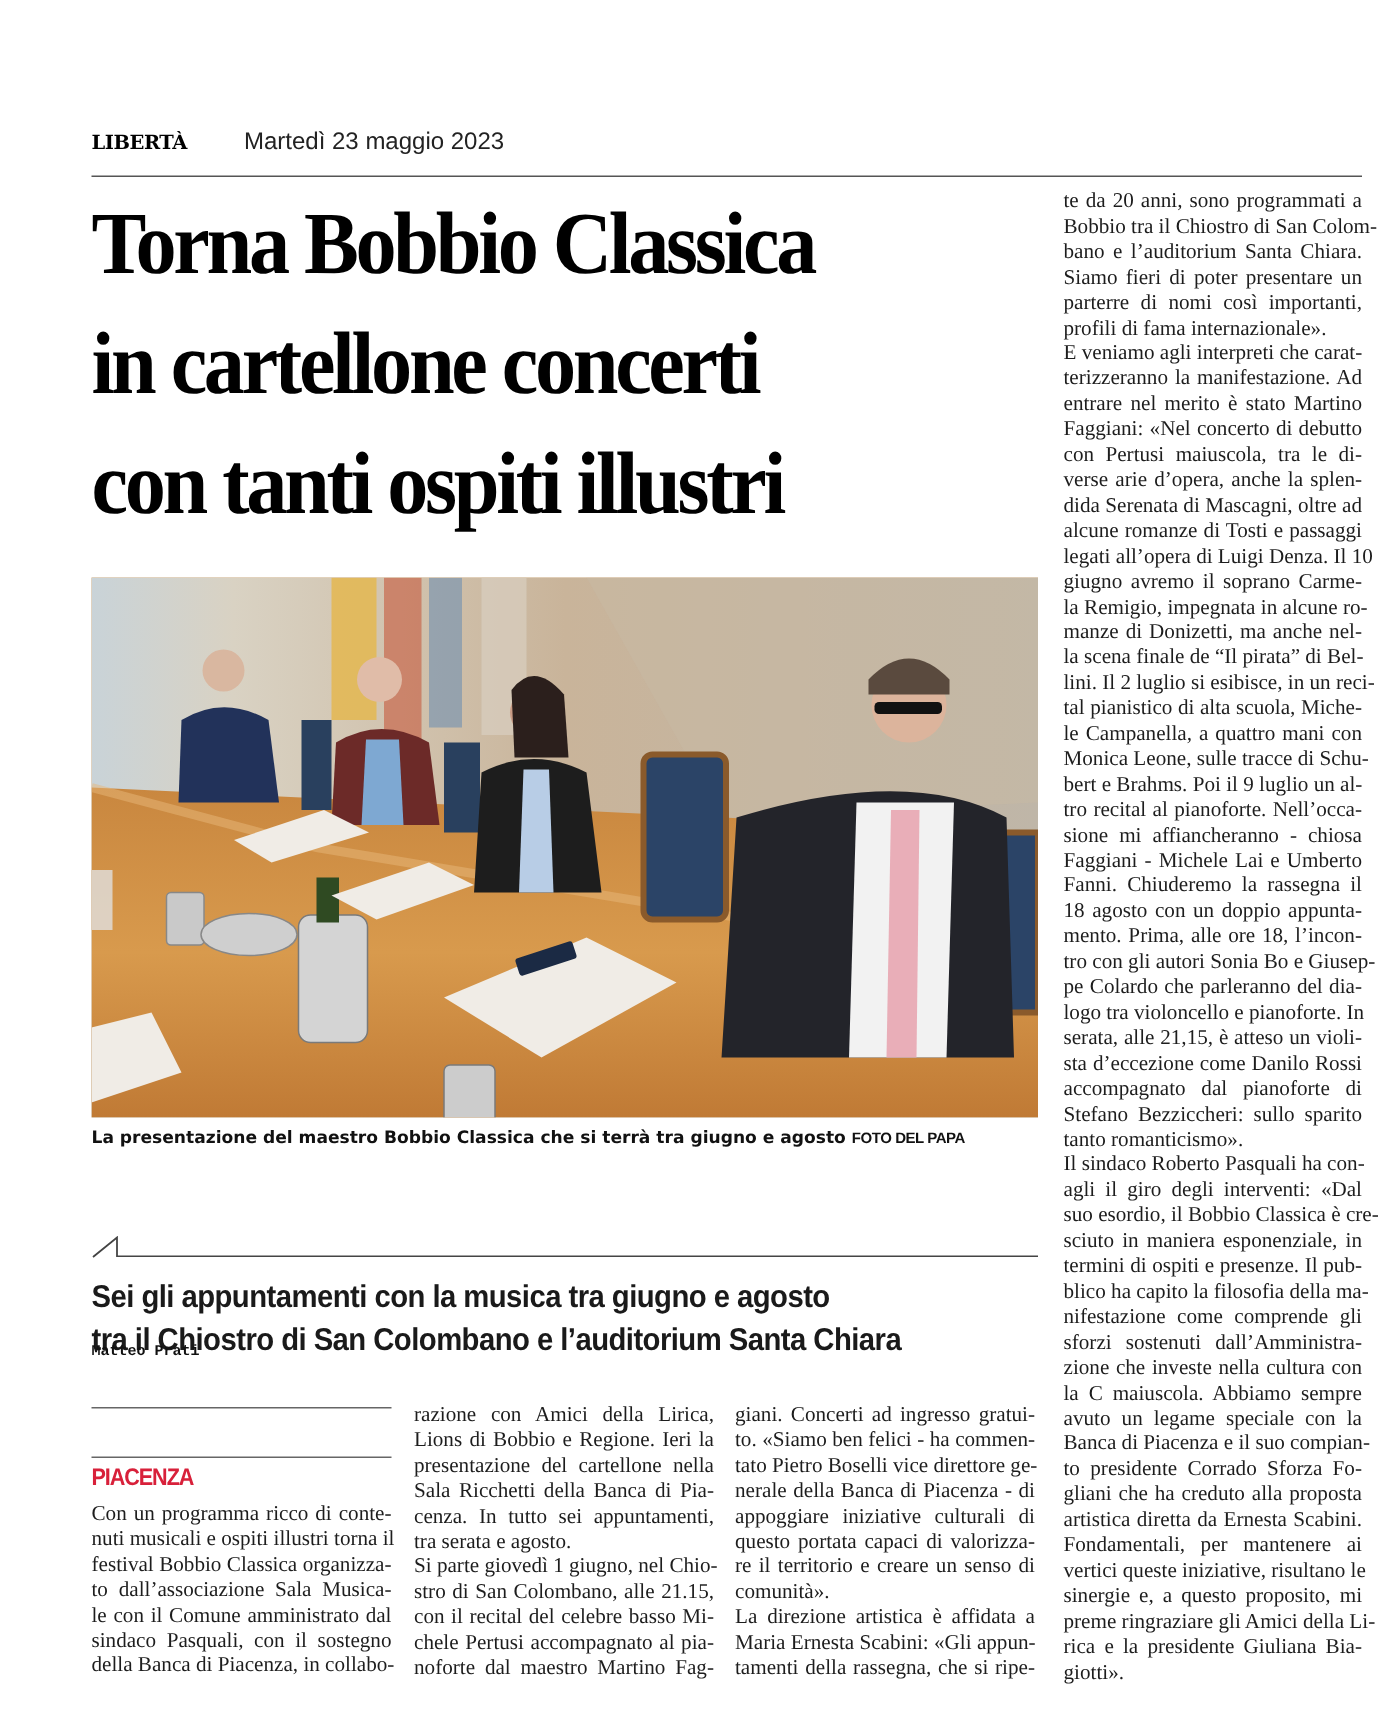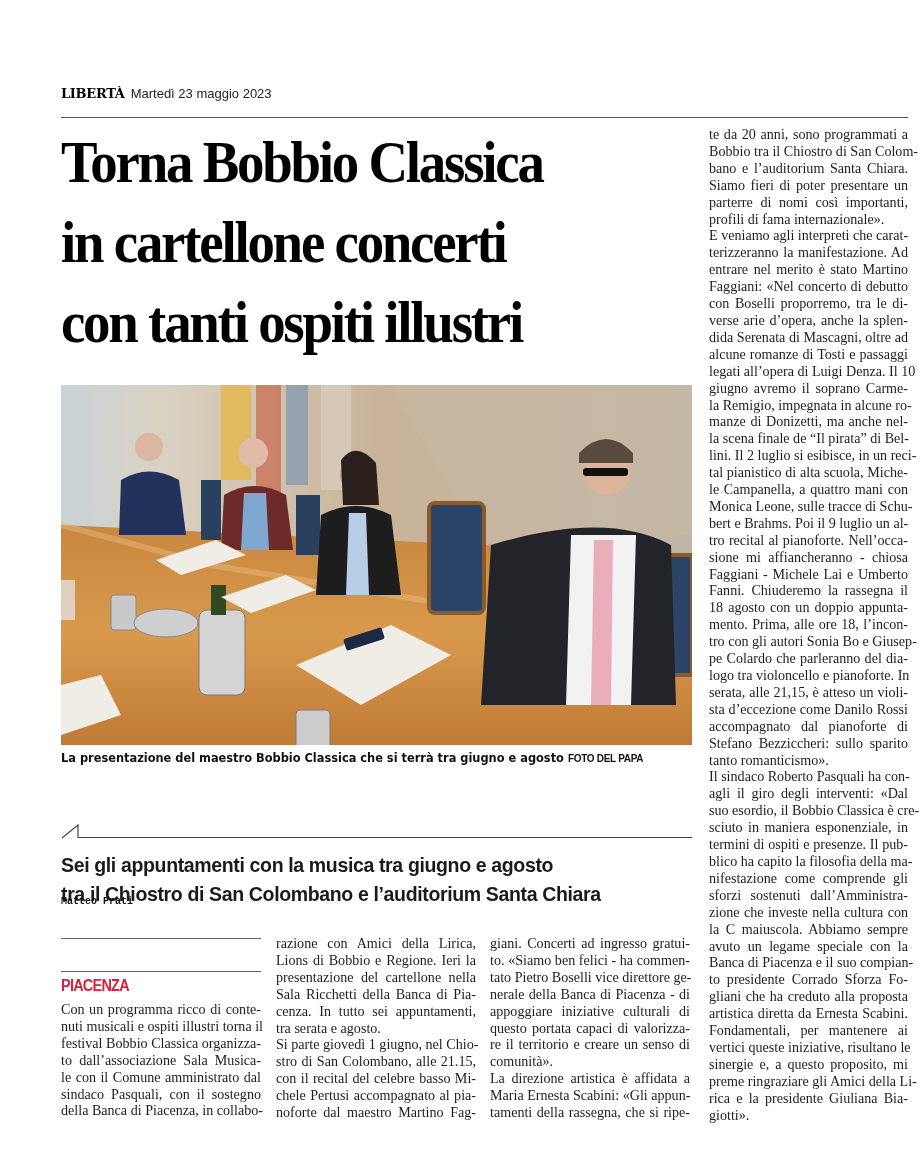--- a/index.html
+++ b/index.html
@@ -1,19 +1,19 @@
 <!DOCTYPE html>
 <html><head>
   <meta charset="utf-8">
   <style>
     html, body { margin: 0; padding: 0; background: #ffffff; }
     body { width: 920px; height: 1149px; position: relative; overflow: hidden; color: #1a1a1a; }
     .masthead { position: absolute; left: 61px; top: 86px; display: flex; align-items: center; gap: 6px; }
     .masthead .brand { font-family: "DejaVu Serif", serif; font-weight: bold; font-size: 13px; letter-spacing: -0.3px; color: #000; }
-    .masthead .date { font-family: "Liberation Sans", sans-serif; font-size: 13px; color: #222; }
+    .masthead .date { font-family: "Liberation Sans", sans-serif; font-size: 16px; color: #222; margin-left: 32px; }
     .top-rule { position: absolute; left: 61px; top: 117px; width: 847px; height: 1px; background: #555; }
 
     .headline { position: absolute; left: 61px; top: 122px; width: 640px; margin: 0;
       font-family: "Liberation Serif", serif; font-weight: bold; font-size: 59px; line-height: 80px;
       letter-spacing: -2.4px; color: #000; transform: scaleX(0.93); transform-origin: left top; }
     .headline span { display: block; white-space: nowrap; }
 
     .photo { position: absolute; left: 61px; top: 385px; width: 631px; height: 360px; overflow: hidden; background: #c8a57a; }
     .photo svg { display: block; }
     .caption { position: absolute; left: 61px; top: 751px; font-family: "DejaVu Sans", sans-serif; font-weight: bold; font-size: 11.4px; color: #111; white-space: nowrap; }
@@ -175,21 +175,21 @@
   <span class="line">te da 20 anni, sono programmati a</span>
   <span class="line">Bobbio tra il Chiostro di San Colom-</span>
   <span class="line">bano e l’auditorium Santa Chiara.</span>
   <span class="line">Siamo fieri di poter presentare un</span>
   <span class="line">parterre di nomi così  importanti,</span>
   <span class="line last">profili di fama internazionale».</span>
   <span class="line">E veniamo agli interpreti che carat-</span>
   <span class="line">terizzeranno la manifestazione. Ad</span>
   <span class="line">entrare nel merito è stato Martino</span>
   <span class="line">Faggiani: «Nel concerto di debutto</span>
-  <span class="line">con Boselli proporremo, tra le di-</span>
+  <span class="line">con Pertusi maiuscola, tra le di-</span>
   <span class="line">verse arie d’opera, anche la splen-</span>
   <span class="line">dida Serenata di Mascagni, oltre ad</span>
   <span class="line">alcune romanze di Tosti e passaggi</span>
   <span class="line">legati all’opera di Luigi Denza. Il 10</span>
   <span class="line">giugno avremo il soprano Carme-</span>
   <span class="line">la Remigio, impegnata in alcune ro-</span>
   <span class="line">manze di Donizetti, ma anche nel-</span>
   <span class="line">la scena finale de “Il pirata” di Bel-</span>
   <span class="line">lini. Il 2 luglio si esibisce, in un reci-</span>
   <span class="line">tal pianistico di alta scuola, Miche-</span>

